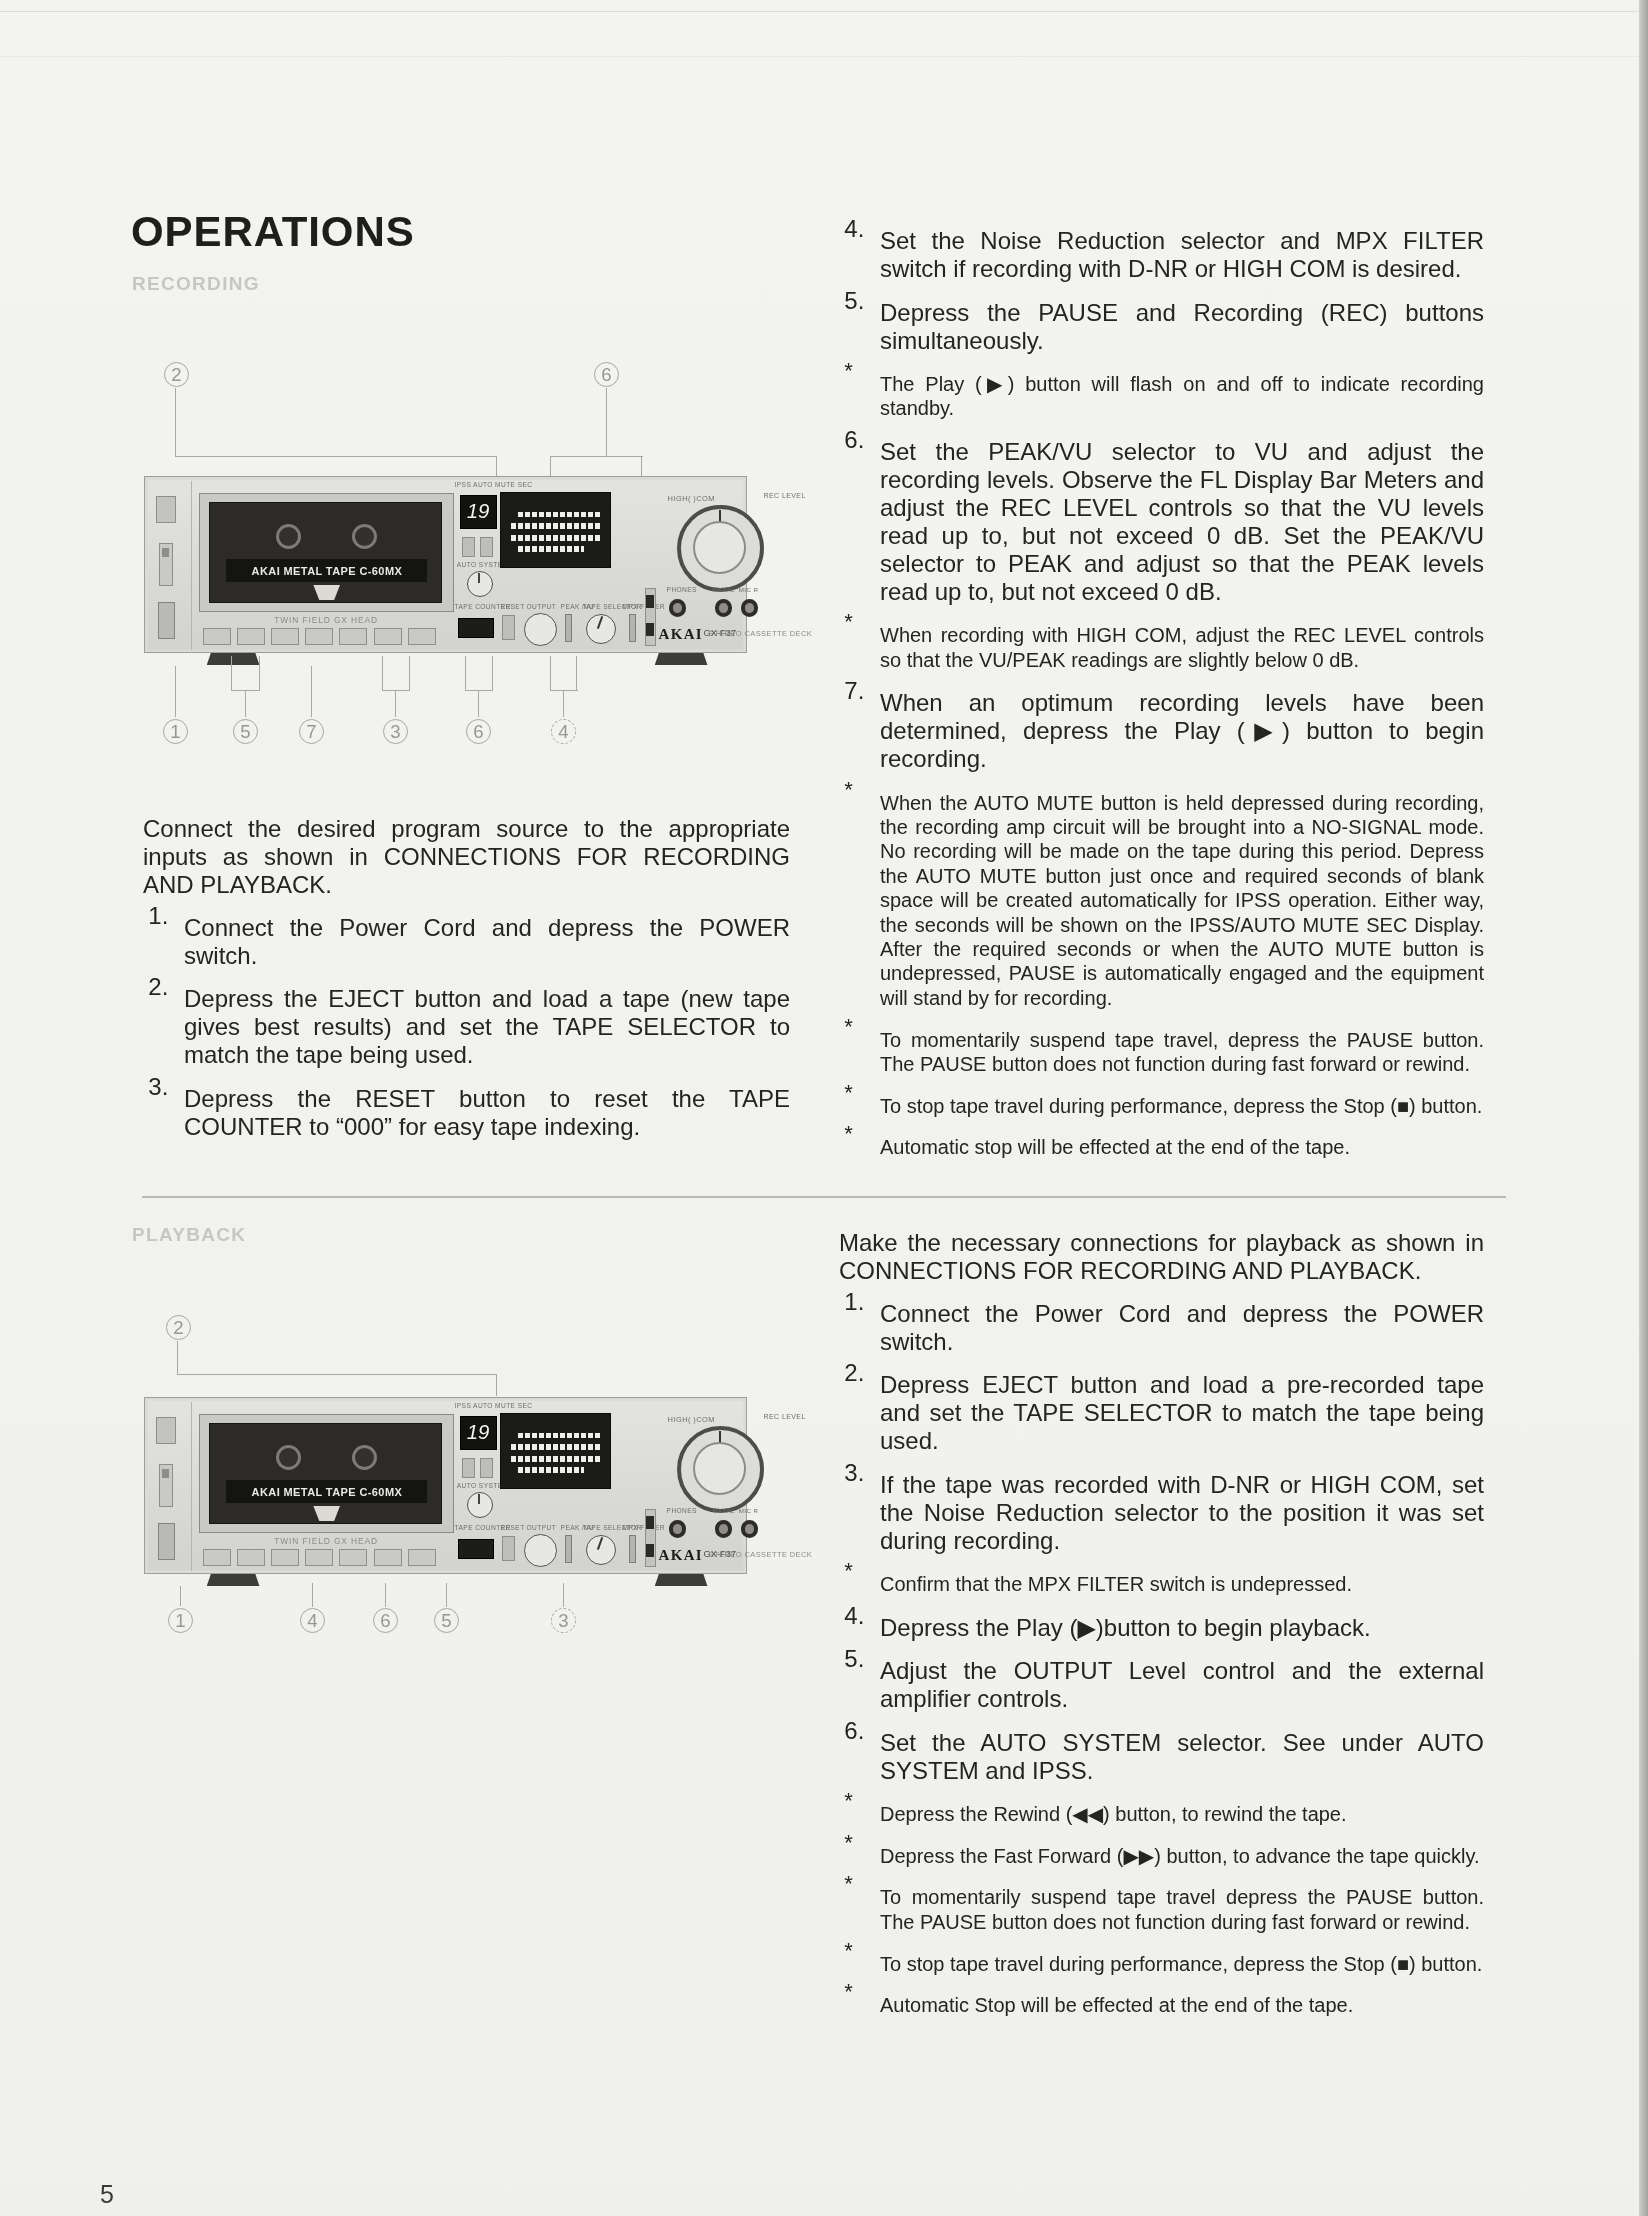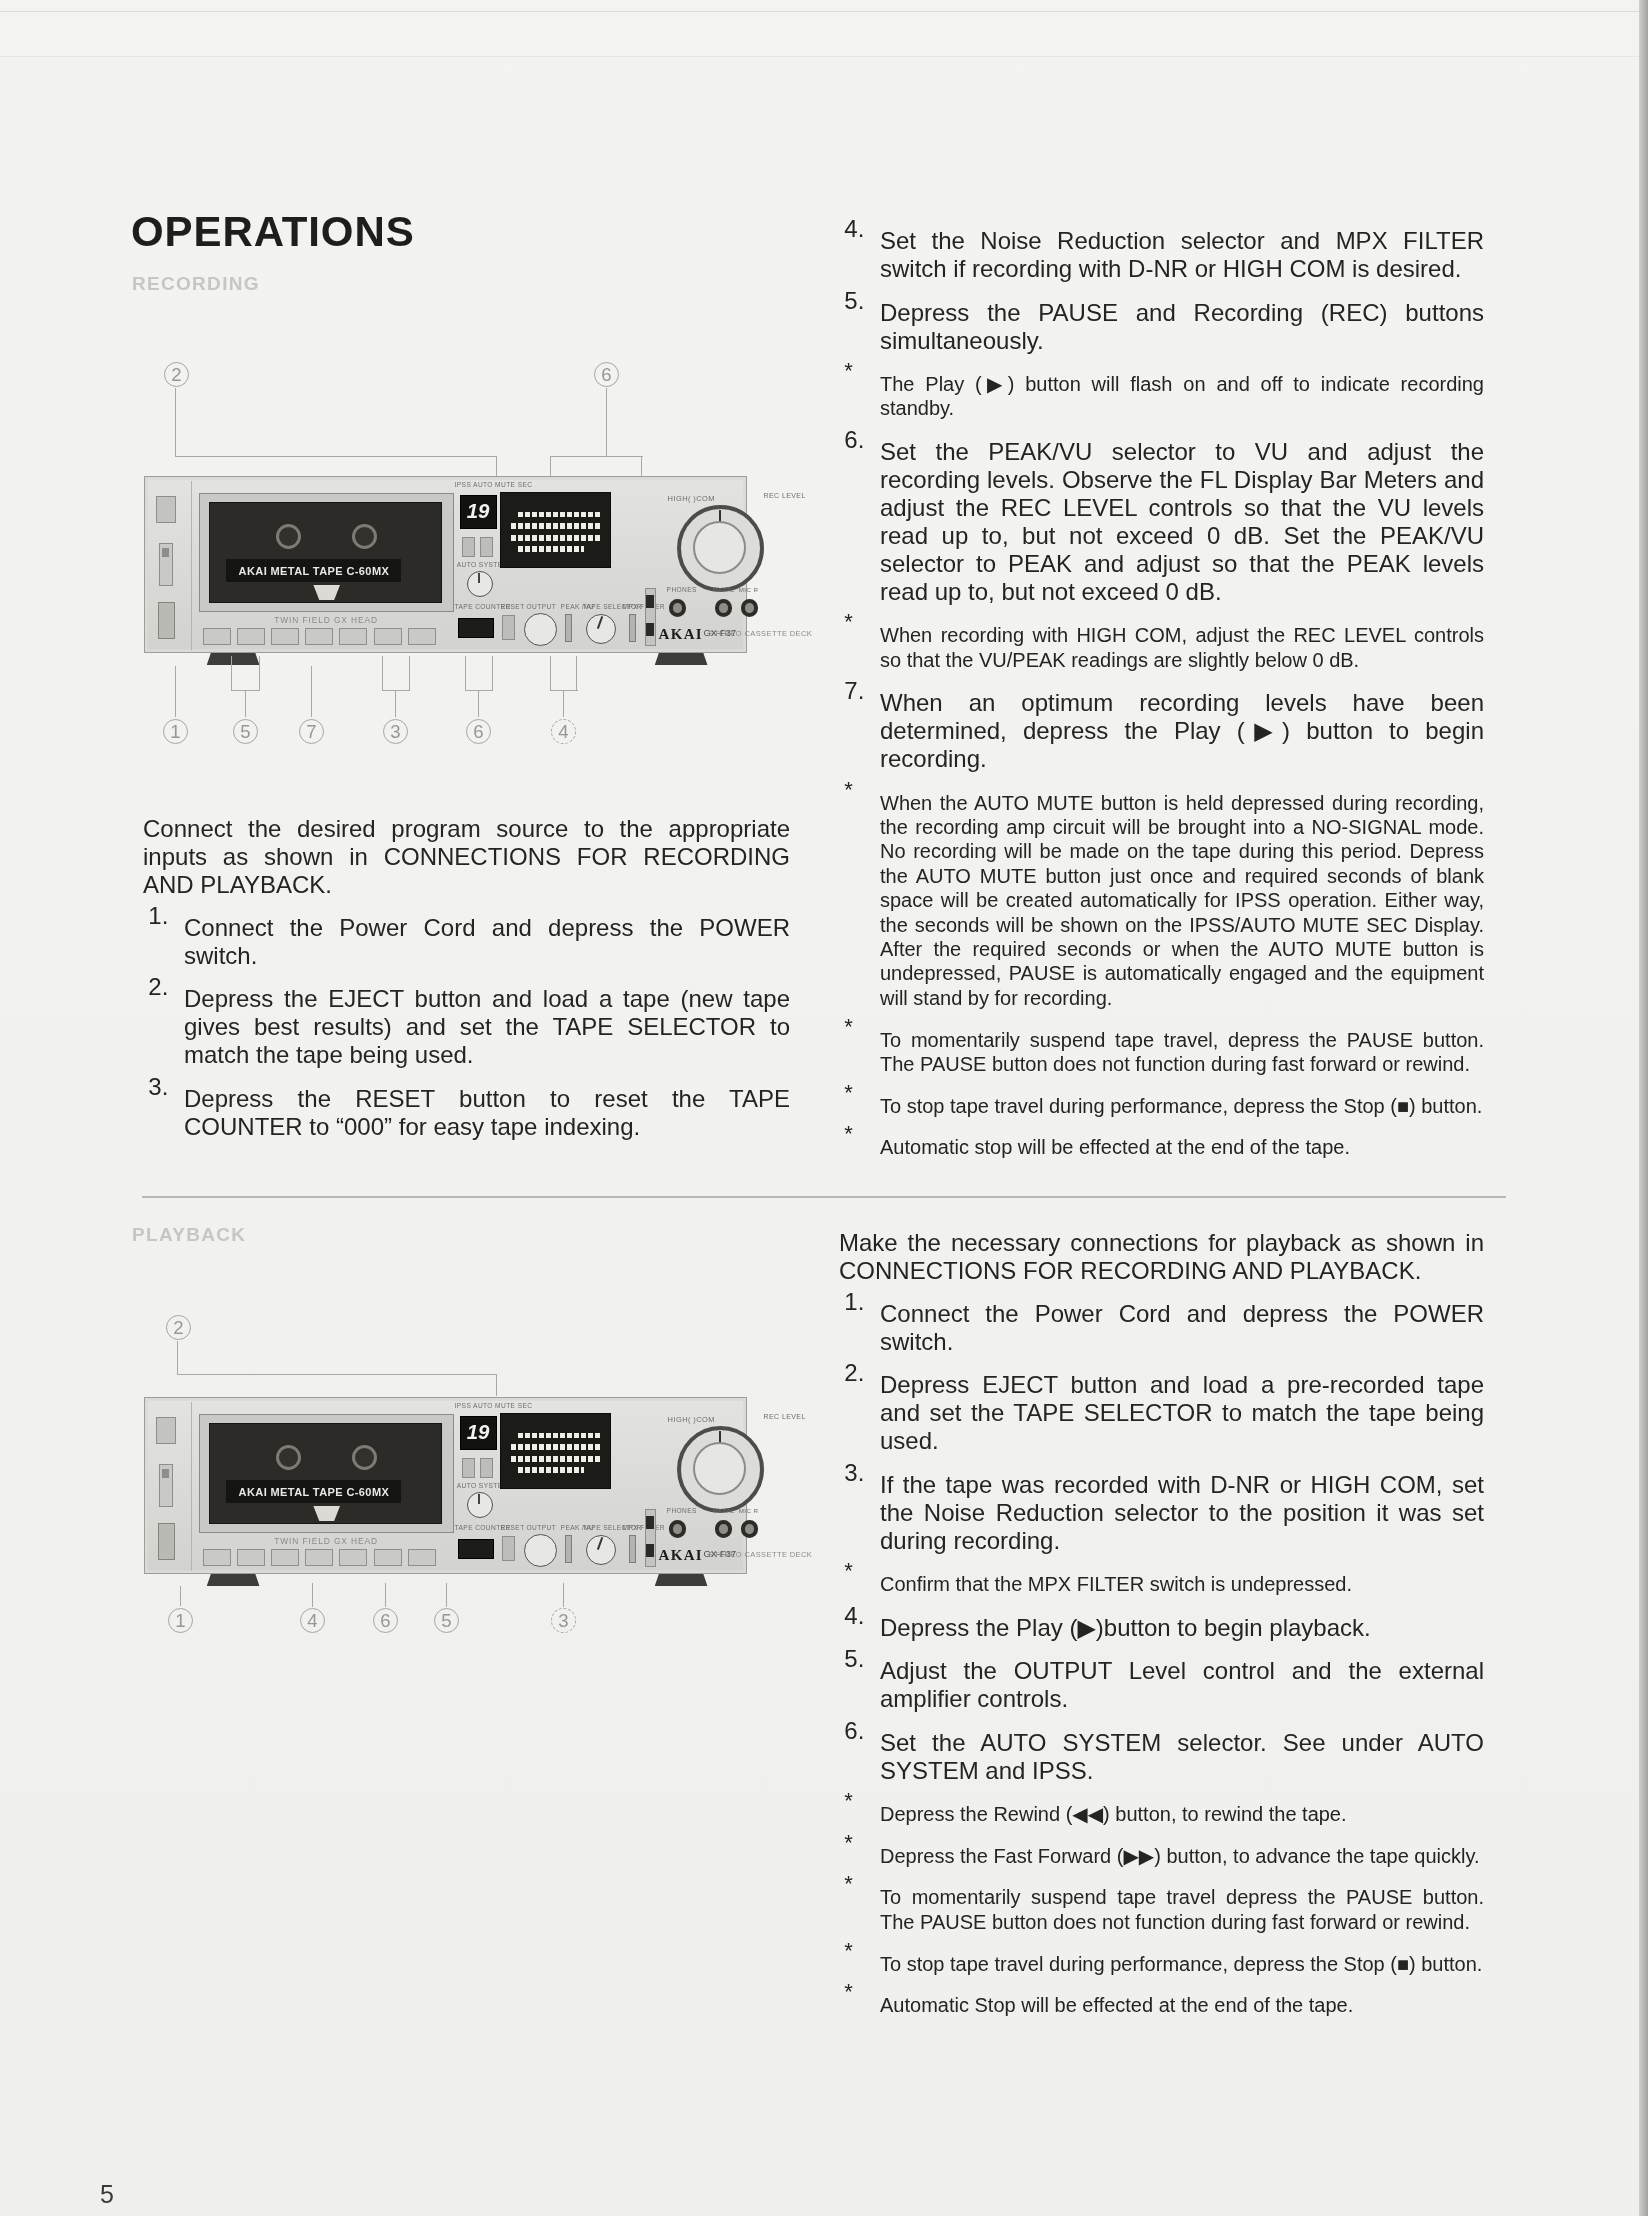--- a/index.html
+++ b/index.html
@@ -60,32 +60,32 @@
   .dev-left-sep{left:46px;top:3.5px;width:0.9px;height:169px;background:#b4b4b1;}
   .btn-eject{left:11.5px;top:18.6px;width:20.4px;height:27.5px;background:#c3c3c0;border:0.9px solid #8d8d8a;}
   .sw-timer{left:14px;top:66px;width:14px;height:43px;background:#c9c9c6;border:0.9px solid #8d8d8a;}
   .sw-timer:before{content:"";position:absolute;left:2.7px;top:3.5px;width:7px;height:9.8px;background:#8d8d8a;}
   .btn-power{left:13.3px;top:125px;width:17px;height:37px;background:#b9b9b6;border:0.9px solid #84847f;}
 
   .cassette-door{left:54px;top:16px;width:255px;height:119px;background:#c9c9c6;border:1.3px solid #8a8a87;}
   .cassette-window{left:9.8px;top:8px;width:233px;height:101px;background:#2d2b28;border:0.9px solid #151513;}
   .hub{width:25px;height:25px;border-radius:50%;border:3.5px solid #7d7b76;background:#33312e;top:21px;}
   .hub-l{left:66px;} .hub-r{left:142px;}
-  .cassette-label{left:16px;top:56px;width:175px;height:23px;background:#141412;
+  .cassette-label{left:16px;top:56px;width:201px;height:23px;background:#141412;
     display:flex;align-items:center;justify-content:center;}
   .cassette-label span{position:static;color:#e9e9e5;font-size:11px;font-weight:700;letter-spacing:0.4px;white-space:nowrap;}
   .cassette-logo{left:103px;top:82px;width:26.6px;height:15px;background:#dddad5;
     clip-path:polygon(0 0,100% 0,78% 100%,22% 100%);}
   .head-label{left:54px;top:138px;width:255px;text-align:center;font-size:8.4px;color:#8a8a87;letter-spacing:0.9px;}
   .transport{left:58px;top:150px;width:251px;height:19.5px;display:flex;gap:6.2px;align-items:center;position:absolute;}
   .transport i{position:static;display:block;width:28px;height:17px;background:#c9c9c6;border:0.9px solid #8f8f8c;}
 
   .counter{left:315px;top:17.7px;width:37px;height:34px;background:#12120f;border:0.9px solid #000;
     display:flex;align-items:center;justify-content:center;}
-  .counter span{position:static;color:#f3f3ef;font-size:20.4px;font-style:italic;font-weight:700;text-align:center;}
+  .counter span{position:static;color:#f3f3ef;font-size:20.4px;font-style:italic;font-weight:400;text-align:center;}
   .lbl-ipss{left:310px;top:5.3px;width:49px;font-size:5.8px;color:#6d6d6a;text-align:center;line-height:6.2px;}
   .sw-a{left:317px;top:60px;width:13.3px;height:20.4px;background:#bdbdba;border:0.9px solid #8d8d8a;}
   .sw-b{left:335px;top:60px;width:13.3px;height:20.4px;background:#bdbdba;border:0.9px solid #8d8d8a;}
   .lbl-autosys{left:309px;top:84px;width:58px;font-size:6.2px;color:#6d6d6a;text-align:center;}
   .knob{border-radius:50%;background:#e7e7e4;border:1.8px solid #55534f;}
   .knob-auto{left:322px;top:94px;width:26px;height:26px;}
   .knob-auto:before{content:"";position:absolute;left:10.2px;top:0.9px;width:1.8px;height:9.8px;background:#44423e;}
 
   .meter{left:355px;top:15px;width:111px;height:76px;background:#1b1b18;border:1.8px solid #0c0c0a;}
   .meter i{display:block;height:5.8px;background:repeating-linear-gradient(90deg,#efefe9 0 4.9px,rgba(0,0,0,0) 4.9px 7px);}

